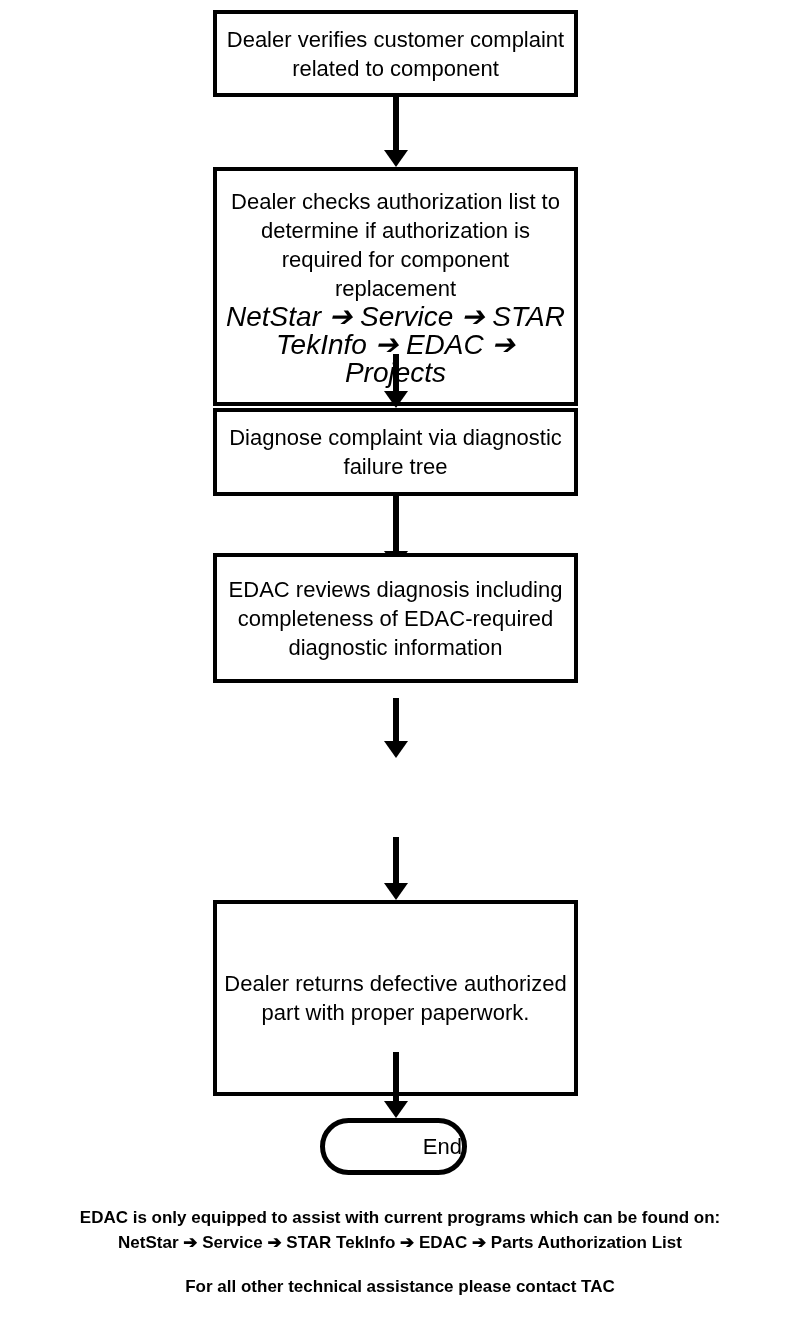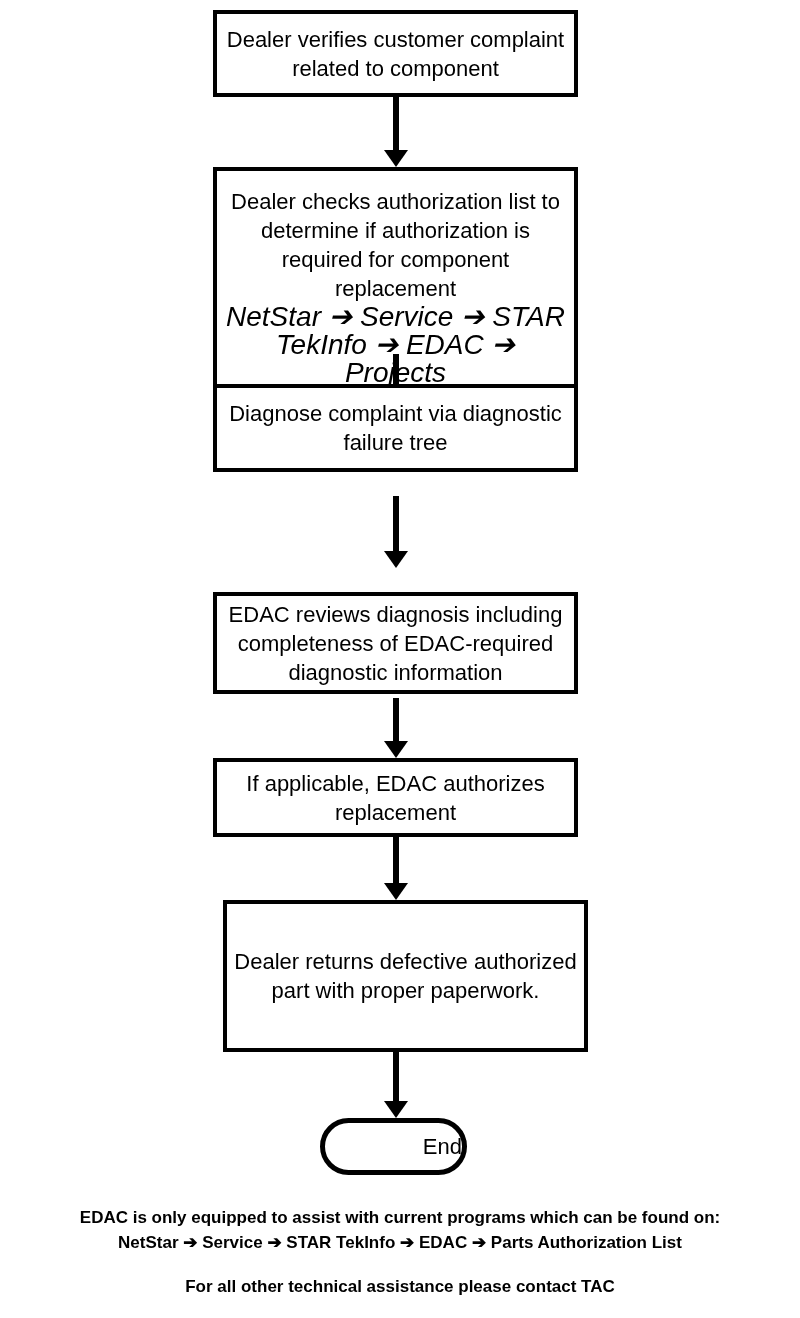--- a/index.html
+++ b/index.html
@@ -93,48 +93,45 @@
   <div class="node" style="top:167px; height:239px;">
     <span>Dealer checks authorization list to determine if authorization is required for component replacement</span>
     <span class="subtext">NetStar ➔ Service ➔ STAR TekInfo ➔ EDAC ➔ Projects</span>
   </div>
 
   <div class="arrow" style="top:354px; height:54px;">
     <div class="arrow-line"></div>
     <div class="arrow-head"></div>
   </div>
 
-  <div class="node" style="top:384px; height:88px;">
+  <div class="node" style="top:408px; height:88px;">
     <span>Diagnose complaint via diagnostic failure tree</span>
   </div>
 
   <div class="arrow" style="top:496px; height:72px;">
     <div class="arrow-line"></div>
     <div class="arrow-head"></div>
   </div>
 
-  <div class="node" style="top:592px; height:102px;justify-content:center;">
+  <div class="node" style="top:553px; height:130px;justify-content:center;">
     <span>EDAC reviews diagnosis including completeness of EDAC-required diagnostic information</span>
   </div>
 
   <div class="arrow" style="top:698px; height:60px;">
     <div class="arrow-line"></div>
     <div class="arrow-head"></div>
   </div>
 
-  <div class="node" style="top:758px; height:79px;">
-    <span>If applicable, EDAC authorizes replacement</span>
-  </div>
 
   <div class="arrow" style="top:837px; height:63px;">
     <div class="arrow-line"></div>
     <div class="arrow-head"></div>
   </div>
 
-  <div class="node" style="top:900px; height:152px;margin-left:10px;">
+  <div class="node" style="top:900px; height:196px;">
     <span>Dealer returns defective authorized part with proper paperwork.</span>
   </div>
 
   <div class="arrow" style="top:1052px; height:66px;">
     <div class="arrow-line"></div>
     <div class="arrow-head"></div>
   </div>
 
   <div class="terminator" style="top:1118px;">
     <span>End</span>

